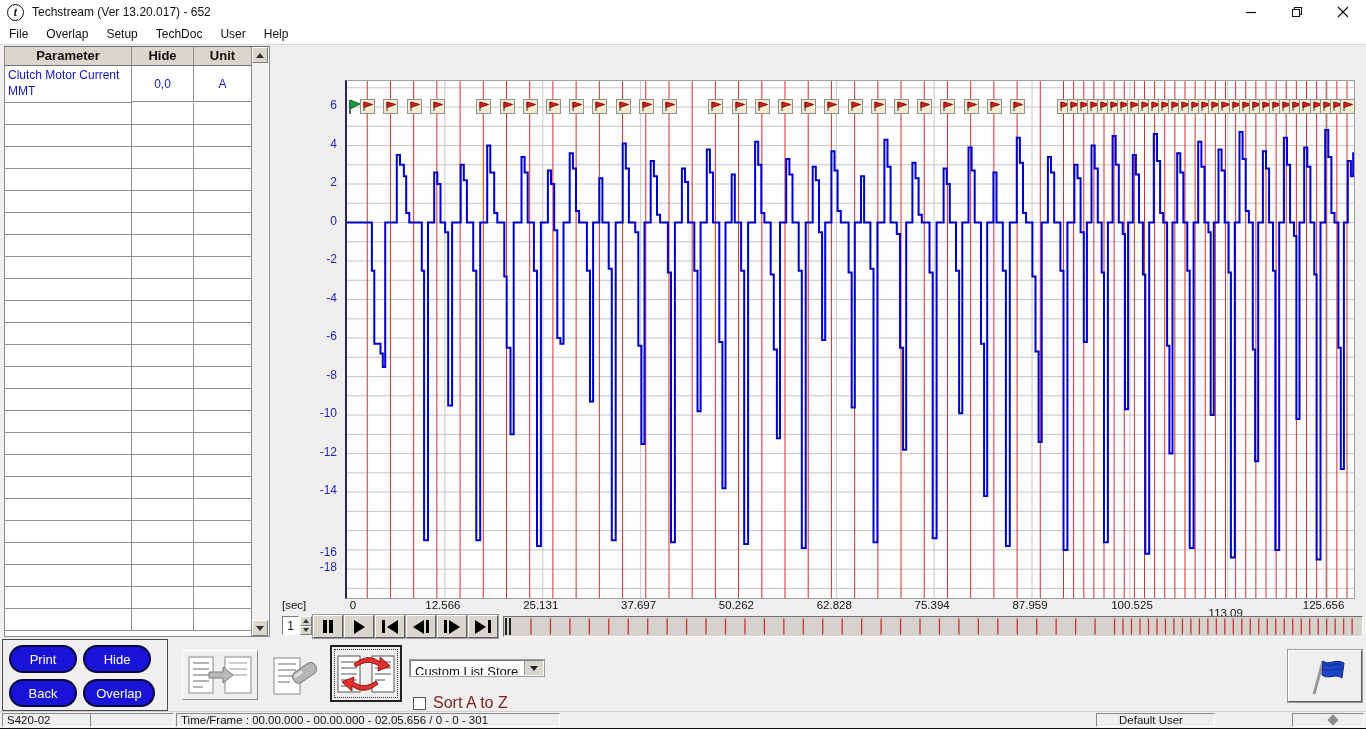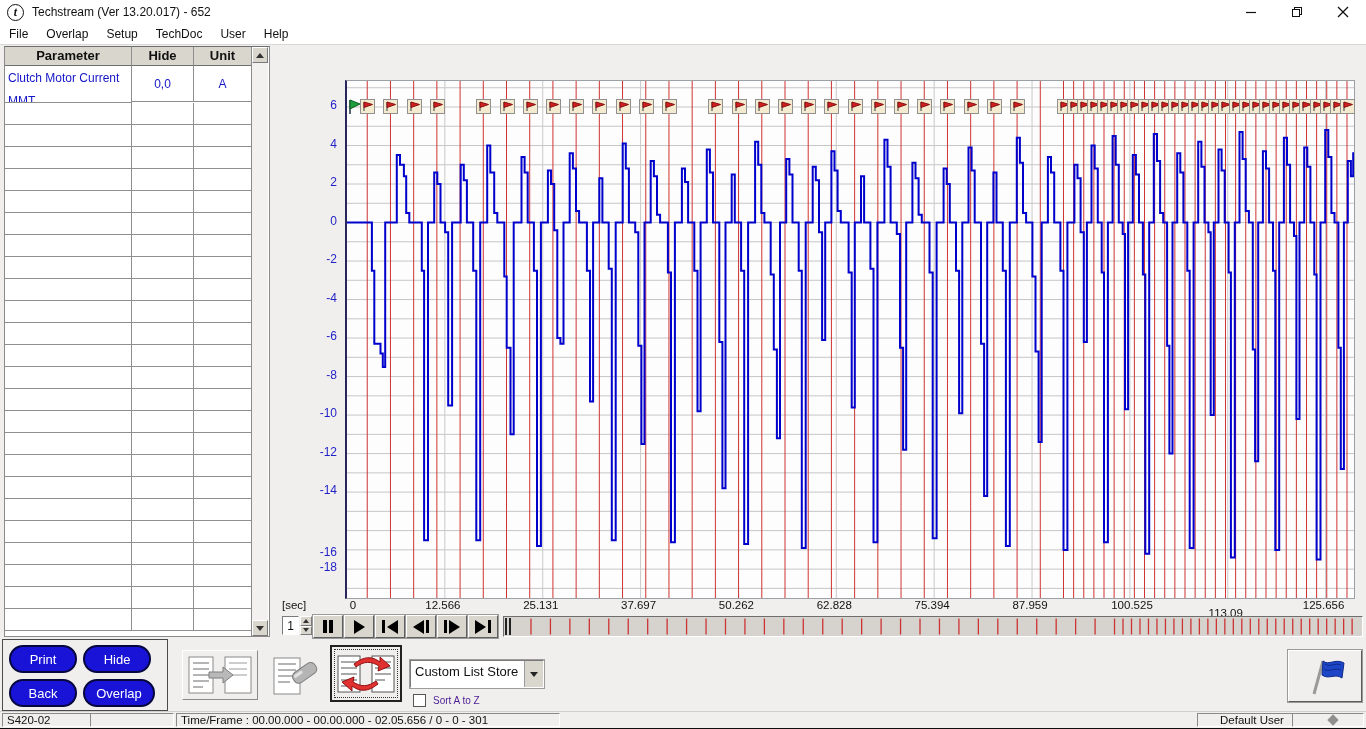--- a/index.html
+++ b/index.html
@@ -18,21 +18,21 @@
   .menu-item{padding:2px 9px;font-size:12px;color:#111;}
 
   
   .left-panel{position:absolute;left:4px;top:46px;width:264px;height:589px;background:#fff;border:1px solid #8a8a8a;border-top-color:#6e6e6e;display:flex;}
   .param-table{width:246px;display:flex;flex-direction:column;border-right:1px solid #8a8a8a;}
   .p-row{display:grid;grid-template-columns:127px 62px 57px;}
   .p-cell{border-right:1px solid #8f8f8f;border-bottom:1px solid #8f8f8f;font-size:12px;overflow:hidden;}
   .p-cell:last-child{border-right:none;}
   .p-head .p-cell{background:#d9d6ce;font-weight:bold;font-size:13px;text-align:center;color:#111;height:18px;line-height:18px;border-bottom:1px solid #6f6f6f;}
   .p-data .p-cell{color:#1414c8;height:35px;}
-  .p-data .cell-param{padding:1px 0 0 3px;line-height:23px;}
+  .p-data .cell-param{padding:1px 0 0 3px;line-height:16px;}
   .p-data .cell-val,.p-data .cell-unit{display:flex;align-items:center;justify-content:center;}
   .p-empty .p-cell{height:21px;background:#fff;}
   .v-scrollbar{width:16px;position:relative;background:#f2f1ef;}
   .sb-btn{position:absolute;left:0;width:16px;height:16px;background:#d9d6ce;border:1px solid;border-color:#fff #7a7a7a #7a7a7a #fff;display:flex;align-items:center;justify-content:center;box-sizing:border-box;}
   .sb-up{top:0;}
   .sb-down{bottom:0;}
   .tri-up-s{width:0;height:0;border-left:4px solid transparent;border-right:4px solid transparent;border-bottom:5px solid #333;}
   .tri-down-s{width:0;height:0;border-left:4px solid transparent;border-right:4px solid transparent;border-top:5px solid #333;}
 
   
@@ -75,37 +75,37 @@
   .btn-hide{left:80px;top:5px;width:68px;}
   .btn-back{left:6px;top:39px;width:68px;}
   .btn-overlap{left:80px;top:39px;width:72px;}
 
   .tool-btn{position:absolute;background:#f0efed;display:flex;align-items:center;justify-content:center;box-sizing:border-box;}
   .tb1{left:182px;top:650px;width:76px;height:50px;border:1px solid;border-color:#fff #8a8a8a #8a8a8a #fff;}
   .tb2{left:268px;top:650px;width:56px;height:50px;}
   .tb3{left:330px;top:645px;width:72px;height:57px;border:2px solid #222;}
   .tb3-inner{width:100%;height:100%;outline:1px dotted #333;outline-offset:-3px;display:flex;align-items:center;justify-content:center;}
 
-  .dropdown{position:absolute;left:410px;top:660px;width:134px;height:28px;background:#fff;border:1px solid;border-color:#7a7a7a #fff #fff #7a7a7a;outline:1px solid #9c9c9c;display:flex;box-sizing:border-box;}
+  .dropdown{position:absolute;left:410px;top:660px;width:134px;height:16px;background:#fff;border:1px solid;border-color:#7a7a7a #fff #fff #7a7a7a;outline:1px solid #9c9c9c;display:flex;box-sizing:border-box;}
   .dd-text{flex:1;font-size:13px;color:#111;line-height:22px;padding-left:4px;white-space:nowrap;overflow:hidden;}
   .dd-btn{width:18px;background:#d9d6ce;border-left:1px solid #9c9c9c;display:flex;align-items:center;justify-content:center;}
   .tri-dd{width:0;height:0;border-left:4px solid transparent;border-right:4px solid transparent;border-top:5px solid #222;}
   .checkbox-row{position:absolute;left:413px;top:694px;display:flex;align-items:center;gap:7px;}
   .checkbox{width:13px;height:13px;background:#fff;border:1px solid #555;box-sizing:border-box;}
-  .cb-label{font-size:10px;color:#4c1d95;}
+  .cb-label{font-size:16px;color:#7f1d1d;}
 
   .flag-btn{position:absolute;left:1288px;top:650px;width:74px;height:52px;background:#f0efed;border:1px solid;border-color:#fff #5a5a5a #5a5a5a #fff;outline:1px solid #9a9a9a;display:flex;align-items:center;justify-content:center;box-sizing:border-box;}
 
   
   .statusbar{position:absolute;left:0;top:711px;width:1366px;height:16px;background:#f0efed;border-top:1px solid #cfcfcf;border-bottom:2px solid #0d0d0d;}
   .sb-seg{position:absolute;top:1px;height:14px;border:1px solid;border-color:#8a8a8a #fff #fff #8a8a8a;font-size:11.5px;color:#111;padding-left:4px;line-height:13px;box-sizing:border-box;background:#f0efed;white-space:nowrap;overflow:hidden;}
   .seg1{left:2px;width:102px;}
   .seg2{left:90px;width:84px;}
   .seg3{left:176px;width:384px;}
-  .seg4{left:1197px;width:119px;padding-left:22px;}
+  .seg4{left:1096px;width:119px;padding-left:22px;}
   .seg5{left:1292px;width:72px;}
   .diamond{position:absolute;right:26px;top:2px;width:8px;height:8px;background:#8f8f8f;transform:rotate(45deg);}
 </style>
 </head>
 <body>
 
 <div id="app">
 
   <div class="titlebar">
     <div class="logo">t</div>

